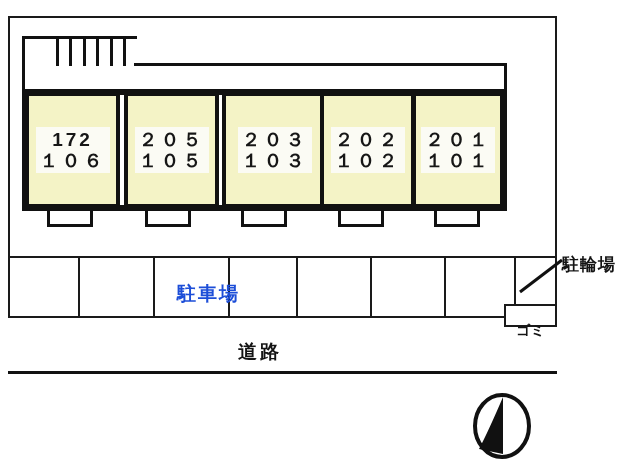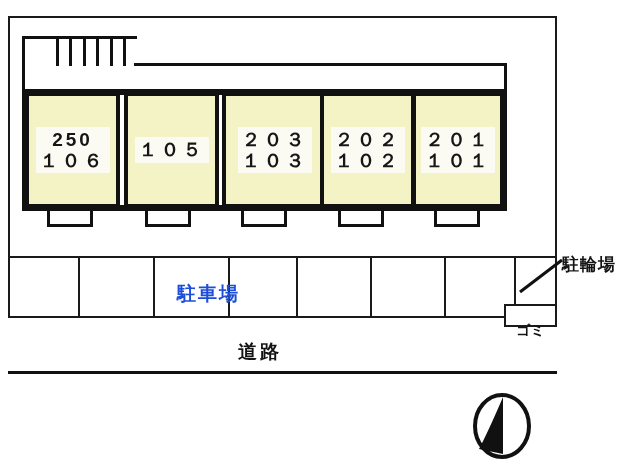--- a/index.html
+++ b/index.html
@@ -171,27 +171,28 @@
   <div class="abs" style="left:22px; top:36px; width:25px; height:0; border-top:3px solid #111;"></div>
 
   <div class="abs" style="left:134px; top:63px; width:373px; height:0; border-top:3px solid #111;"></div>
   <div class="abs" style="left:504px; top:63px; width:0; height:29px; border-left:3px solid #111;"></div>
   <div class="abs" style="left:22px; top:89px; width:485px; height:0; border-top:3px solid #111;"></div>
 
   <div class="building-outline" style="left:22px; top:89px; width:485px; height:122px;"></div>
 
   <div class="unit" style="left:25px; top:92px; width:95px; height:116px;">
     <div class="unit-labels">
-      <div class="unit-num">250</div>
+      <div class="unit-num">172</div>
       <div class="unit-num">１０６</div>
     </div>
   </div>
 
   <div class="unit" style="left:124px; top:92px; width:95px; height:116px;">
     <div class="unit-labels">
+      <div class="unit-num">２０５</div>
       <div class="unit-num">１０５</div>
     </div>
   </div>
 
   <div class="unit" style="left:222px; top:92px; width:105px; height:116px;">
     <div class="unit-labels">
       <div class="unit-num">２０３</div>
       <div class="unit-num">１０３</div>
     </div>
   </div>

